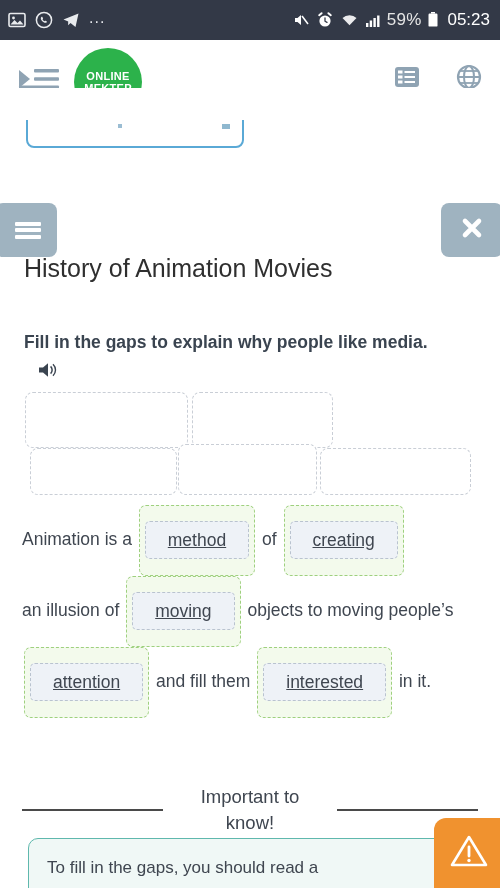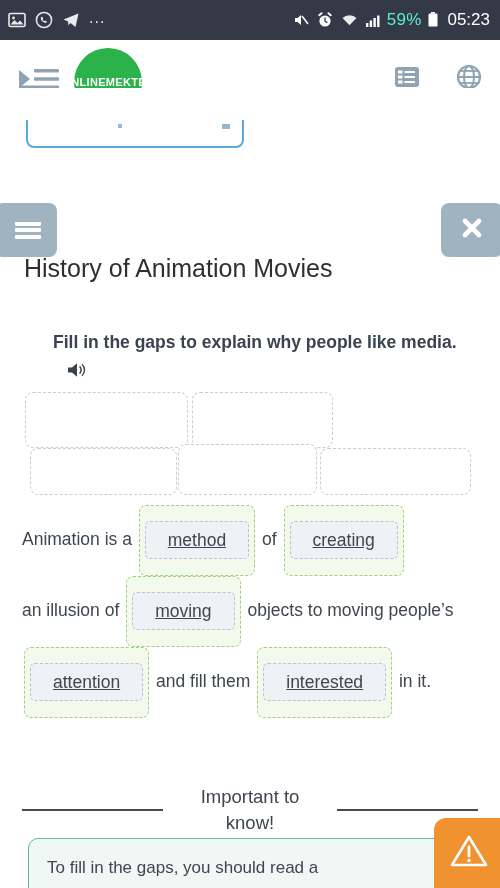--- a/index.html
+++ b/index.html
@@ -15,34 +15,34 @@
   .statusbar {
     position: absolute; top:0; left:0; width:500px; height:40px;
     background:#333947; color:#ffffff;
     display:flex; align-items:center; justify-content:space-between;
     padding: 0 10px 0 8px;
   }
   .sb-left, .sb-right { display:flex; align-items:center; gap:9px; }
   .sb-right { gap:6px; }
   .sb-ico { display:inline-flex; align-items:center; justify-content:center; }
   .sb-dots { font-size:16px; letter-spacing:1px; color:#e6e8ec; line-height:10px; padding-bottom:5px;}
-  .sb-text { font-size:17px; font-weight:400; color:#5eead4; letter-spacing:.2px;}
+  .sb-text { font-size:17px; font-weight:400; color:#e5e5e5; letter-spacing:.2px;}
   .sb-time { font-size:17px; color:#ffffff; margin-left:2px;}
 
   
   .appbar {
     position:absolute; top:40px; left:0; width:500px; height:85px;
     background:#ffffff; display:flex; align-items:center;
   }
   .indent-btn { position:absolute; left:17px; top:62px; width:44px; height:40px; }
   .logo {
     position:absolute; left:74px; top:48px;
     width:68px; height:68px; border-radius:50%;
     background:#2cb24b; color:#fff;
-    display:flex; flex-direction:row; align-items:center; justify-content:center;
+    display:flex; flex-direction:column; align-items:center; justify-content:center;
     line-height:12px;
   }
   .logo span { font-size:11px; font-weight:700; letter-spacing:.3px; }
   .hdr-right { position:absolute; right:18px; top:64px; display:flex; align-items:center; gap:36px;}
 
   
   .blue-pill {
     position:absolute; left:26px; top:88px; width:218px; height:60px;
     border:2px solid #5aa9d6; border-radius:8px; background:#fff;
   }
@@ -64,21 +64,21 @@
     display:flex; align-items:center; justify-content:center;
   }
   .close-btn svg { width:24px; height:24px; }
 
   .page-title {
     position:absolute; left:24px; top:254px; width:440px;
     font-size:25px; color:#2f2f2f; font-weight:400;
   }
   .instruction {
     position:absolute; left:24px; top:328px; width:430px;
-    font-size:17.5px; font-weight:700; color:#3a4450; line-height:28px;margin-left:29px;
+    font-size:17.5px; font-weight:700; color:#3a4450; line-height:28px;
   }
   .speaker { display:inline-block; vertical-align:-3px; margin-left:14px; }
 
   
   .dropzone {
     position:absolute; border:1.6px dashed #c9ced6; border-radius:8px;
     background:#ffffff;
   }
 
   

